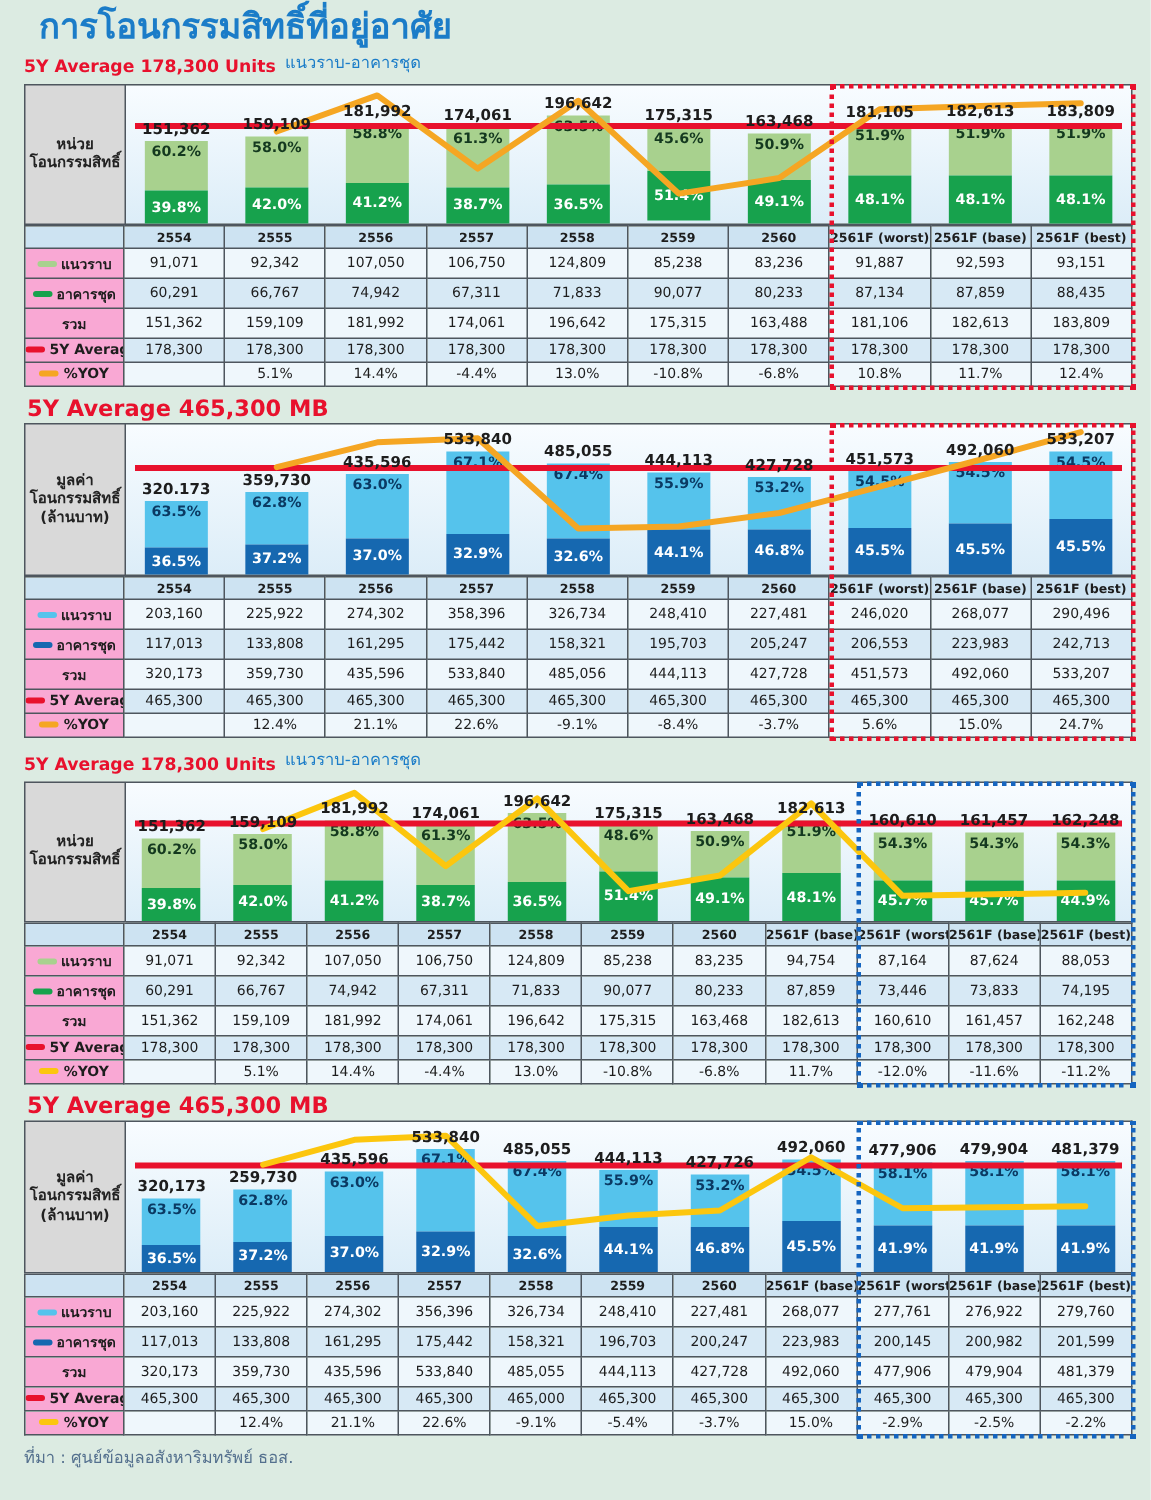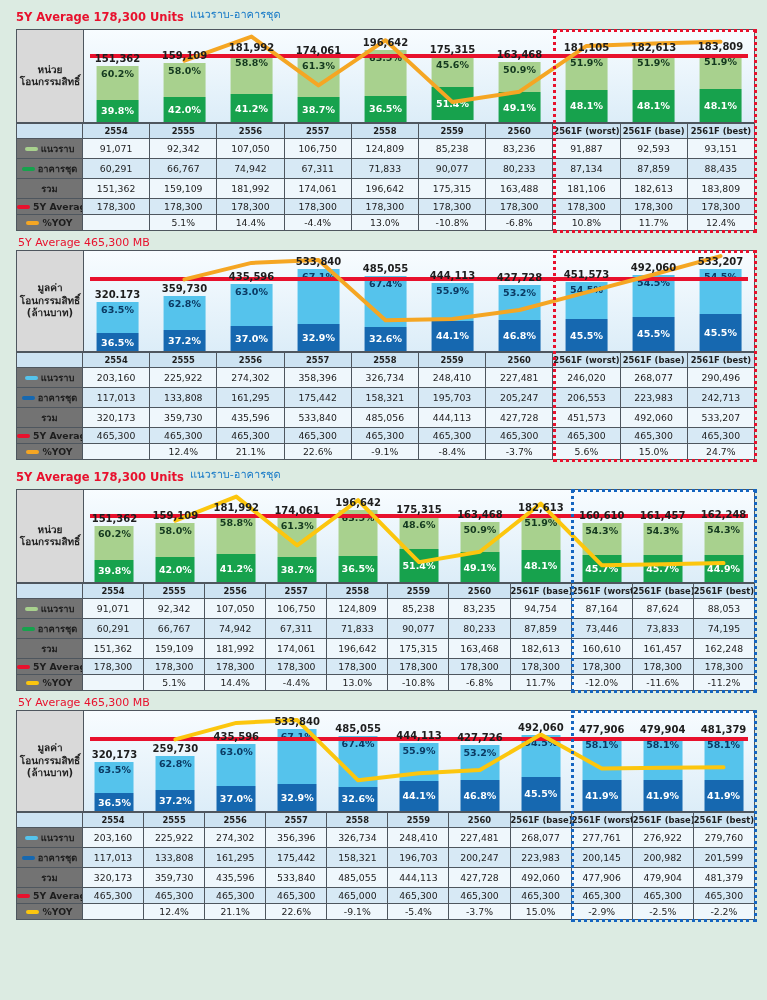--- a/index.html
+++ b/index.html
@@ -3,55 +3,56 @@
 <meta charset="utf-8">
 <style>
   html,body{margin:0;padding:0;}
   .page{width:767px;height:1000px;box-sizing:border-box;background:#dcebe2;
     font-family:"DejaVu Sans","Liberation Sans",sans-serif;padding:4px 12px 4px 16px;overflow:hidden;position:relative;}
   .main-title{color:#1b7cc8;font-size:23px;font-weight:bold;margin:2px 0 0 10px;line-height:1.1;}
   .sec-head{display:flex;align-items:flex-end;gap:6px;margin:1px 0 3px 0;}
   .avg-red{color:#e8112d;font-weight:bold;font-size:11.5px;flex:0 0 168px;padding-bottom:2px;}
   .sec-title{color:#1b7cc8;font-size:20px;font-weight:bold;flex:1;text-align:center;line-height:1.05;}
   .sec-tag{color:#1b7cc8;font-size:11px;padding-bottom:3px;flex:0 0 auto;}
-  .avg-red2{color:#e8112d;font-weight:normal;font-size:11px;margin:5px 0 1px 2px;}
+  .avg-red2{color:#e8112d;font-weight:bold;font-size:15px;margin:5px 0 1px 2px;}
   .block{position:relative;margin-bottom:5px;}
   .chart-row{display:flex;}
   .axis-box{flex:0 0 66px;width:66px;background:#d9d9d9;border:1px solid #4e565e;
     display:flex;flex-direction:column;justify-content:center;align-items:center;
     font-size:10px;font-weight:bold;color:#222;text-align:center;line-height:1.25;}
   .plot{flex:1;position:relative;background:linear-gradient(#f8fcff,#dcedf8);border:1px solid #4e565e;border-left:none;}
   .col{position:absolute;bottom:0;height:100%;}
   .bar{position:absolute;bottom:0;left:50%;transform:translateX(-50%);width:64%;display:flex;flex-direction:column;z-index:2;}
   .seg-top{width:100%;}
   .seg-bot{width:100%;display:flex;align-items:center;justify-content:center;}
   .pct{font-size:9.5px;font-weight:bold;text-align:center;white-space:nowrap;}
   .pct-top{padding-top:2px;color:#14391f;}
   .pct-bot{color:#fff;}
   .blue .pct-top{color:#0b3a63;}
   .val-label{position:absolute;width:140%;left:-20%;text-align:center;font-size:10px;font-weight:bold;color:#1d1d1d;z-index:5;white-space:nowrap;}
   .avg-line{position:absolute;left:6px;right:6px;height:4px;z-index:3;}
   svg.yoy{position:absolute;left:0;top:0;width:100%;height:100%;z-index:4;}
   table.dt{width:100%;border-collapse:collapse;table-layout:fixed;}
   table.dt td{border:1px solid #4e565e;font-size:9.3px;text-align:center;padding:2px 0;color:#1d1d1d;white-space:nowrap;overflow:hidden;}
   tr.yr td{font-weight:bold;background:#cde3f2;font-size:8.4px;}
-  td.lbl{background:#737373;text-align:left;padding-left:3px;font-size:8.6px;font-weight:bold;}
+  td.lbl{background:#f9a8d4;text-align:left;padding-left:3px;font-size:8.6px;font-weight:bold;}
   td.c0{width:66px;}
   .sw{display:inline-block;width:13px;height:4px;border-radius:2px;margin:0 3px 1px 0;vertical-align:middle;}
   tr.r-a td.v{background:#eff7fc;}  tr.r-b td.v{background:#d7e9f5;}
   .fbox{position:absolute;top:0;bottom:-2px;right:-2px;border:3px dotted #e8112d;z-index:7;pointer-events:none;}
   .footer{display:flex;justify-content:space-between;align-items:center;margin-top:4px;}
   .source{color:#54708e;font-size:11px;}
   .credit{background:#1578be;color:#fff;font-weight:bold;font-size:14px;padding:3px 11px;}
   .credit .light{color:#a8d4f2;}
 </style>
 </head>
 <body>
 
 <div class="page">
+  <div class="main-title">การโอนกรรมสิทธิ์ที่อยู่อาศัย</div>
 
   <div class="sec-head">
     <div class="avg-red">5Y Average 178,300 Units</div>
     <div class="sec-tag">แนวราบ-อาคารชุด</div>
   </div>
   <div class="block">
       <div class="chart-row">
         <div class="axis-box">
           <div>หน่วย</div>
           <div>โอนกรรมสิทธิ์</div>
@@ -972,14 +973,15 @@
             <td class="v">-2.9%</td>
             <td class="v">-2.5%</td>
             <td class="v">-2.2%</td>
           </tr>
         </tbody>
       </table>
       <div class="fbox" style="border-color: rgb(21, 101, 192); left: calc(72.7273% + 18px);"></div>
     </div>
 
   <div class="footer">
+    <div class="source">ที่มา : ศูนย์ข้อมูลอสังหาริมทรัพย์ ธอส.</div>
   </div>
 </div>
 
 </body></html>

